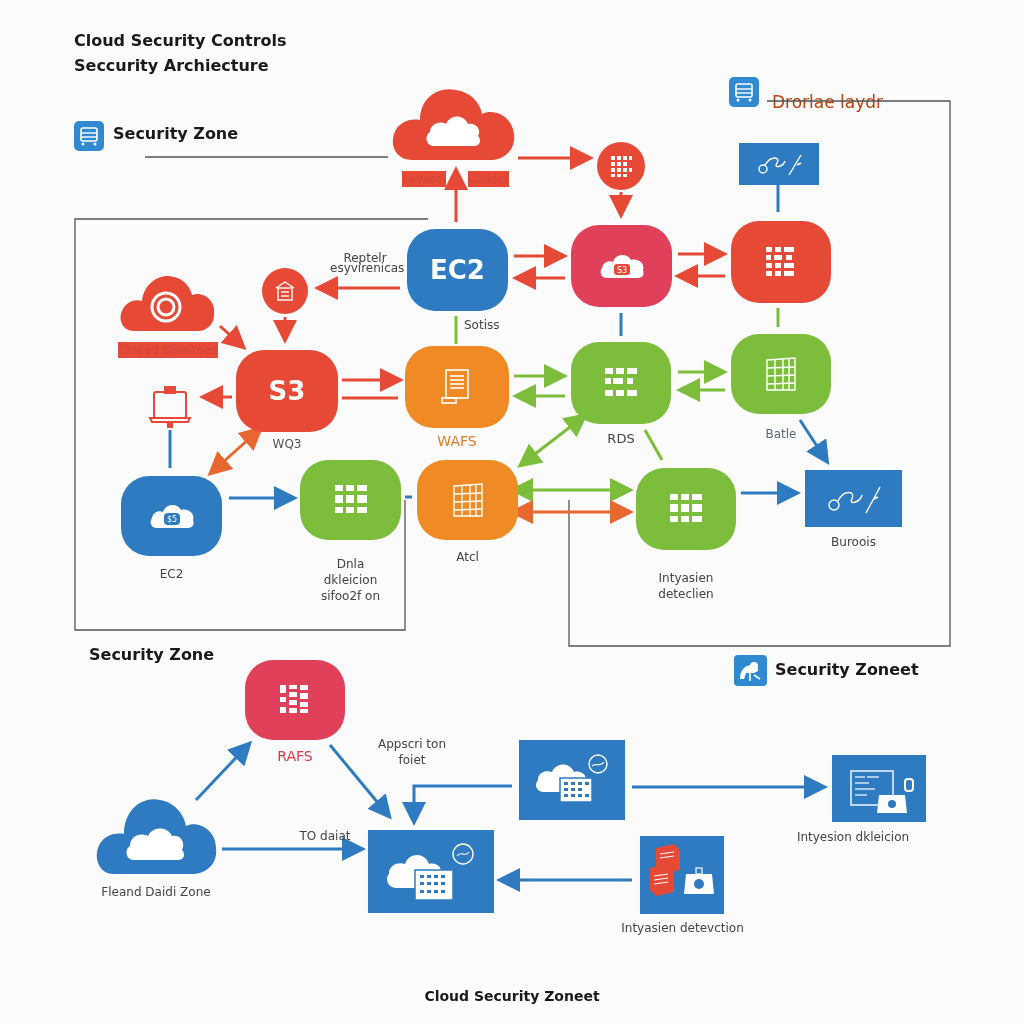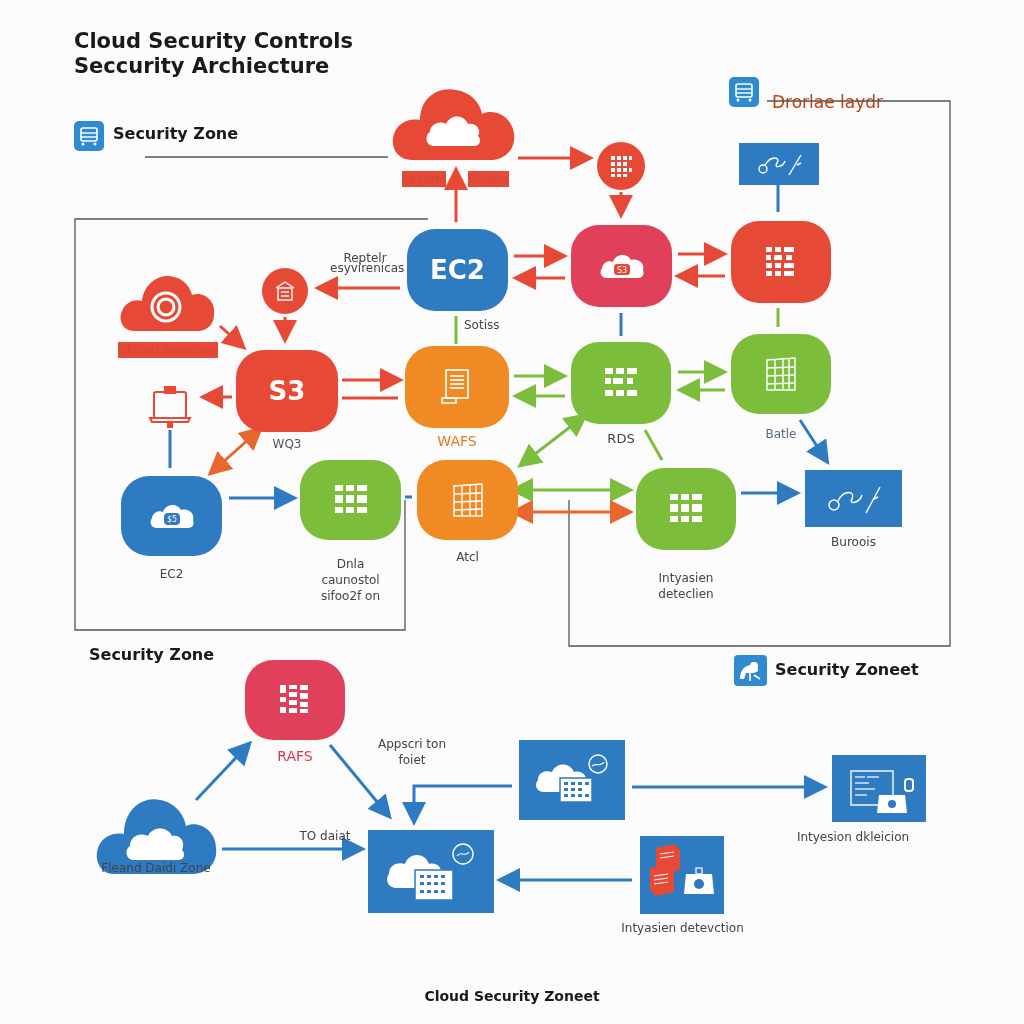--- a/index.html
+++ b/index.html
@@ -1,18 +1,18 @@
 <!DOCTYPE html>
 <html><head>
 <meta charset="utf-8">
 <style>
   html, body { margin:0; padding:0; background:#fbfbfb; }
   body { width:1024px; height:1024px; position:relative; overflow:hidden; font-family:"DejaVu Sans", sans-serif; }
   .abs { position:absolute; }
-  .title { font-family:"DejaVu Sans", sans-serif; font-weight:bold; color:#1a1a1a; font-size:21px; line-height:26px; }
+  .title { font-family:"DejaVu Sans", sans-serif; font-weight:bold; color:#1a1a1a; font-size:16px; line-height:26px; }
   .zone-title { font-weight:bold; color:#1a1a1a; font-size:16px; }
   .node { position:absolute; border-radius:28px; display:flex; align-items:center; justify-content:center; color:#fff; }
   .node .big { font-size:26px; font-weight:bold; color:#fff; font-family:"DejaVu Sans", sans-serif; }
   .sq { position:absolute; display:flex; align-items:center; justify-content:center; }
   .lbl { position:absolute; font-size:12px; color:#444; text-align:center; line-height:16px; font-family:"DejaVu Sans", sans-serif; }
   .lbl.red { color:#d0473b; }
   .lbl.wafs { color:#e07b25; font-size:14px; }
   .lbl.rafs { color:#d83a4a; font-size:14px; }
   svg.lines { position:absolute; left:0; top:0; }
   .blue { background:#2f7bc2; }
@@ -296,21 +296,21 @@
         <rect x="2" y="12" width="8" height="8"></rect>
         <rect x="13" y="12" width="8" height="8"></rect>
         <rect x="24" y="12" width="10" height="8"></rect>
         <rect x="2" y="24" width="8" height="6"></rect>
         <rect x="13" y="24" width="8" height="6"></rect>
         <rect x="24" y="24" width="10" height="6"></rect>
       </g>
     </svg>
 </div>
 <div class="lbl" style="left:300px;top:556px;width:101px;">Dnla</div>
-<div class="lbl" style="left:300px;top:572px;width:101px;">caunostol</div>
+<div class="lbl" style="left:300px;top:572px;width:101px;">dkleicion</div>
 <div class="lbl" style="left:300px;top:588px;width:101px;">sifoo2f on</div>
 
 <div class="node orange" style="left:417px;top:460px;width:101px;height:80px;">
   <svg width="40" height="40" viewBox="0 0 40 40">
       <g fill="none" stroke="#fff" stroke-width="1.4">
         <path d="M6,6 L34,4 L34,36 L6,36 Z"></path>
         <line x1="6" y1="14" x2="34" y2="13"></line>
         <line x1="6" y1="22" x2="34" y2="21"></line>
         <line x1="6" y1="30" x2="34" y2="29"></line>
         <line x1="14" y1="6" x2="14" y2="36"></line>
@@ -423,21 +423,21 @@
   </svg>
 </div>
 <div class="lbl" style="left:783px;top:829px;width:140px;">Intyesion dkleicion</div>
 
 <div class="abs" style="left:94px;top:790px;width:124px;height:88px;">
   <svg width="124" height="88" viewBox="0 0 124 88">
     <path d="M20,84 C6,84 0,70 4,58 C8,46 20,42 30,44 C30,20 48,6 66,10 C80,12 90,24 92,36 C104,30 122,40 122,58 C124,74 112,84 98,84 Z" fill="#2f7bc2"></path>
     <path d="M40,70 C32,70 30,60 36,56 C36,46 46,42 54,46 C58,36 74,36 78,46 C86,44 92,52 88,60 C92,64 90,70 84,70 Z" fill="#fff"></path>
   </svg>
 </div>
-<div class="lbl" style="left:88px;top:860px;width:136px;">Fleand Daidi Zone</div>
+<div class="lbl" style="left:88px;top:884px;width:136px;">Fleand Daidi Zone</div>
 <div class="lbl" style="left:290px;top:828px;width:70px;">TO daiat</div>
 
 <div class="sq sqblue" style="left:368px;top:830px;width:126px;height:83px;">
   <svg width="96" height="64" viewBox="0 0 96 64">
     <path d="M14,48 C4,48 2,38 6,34 C6,24 16,22 22,24 C26,12 42,12 46,24 C54,22 60,28 58,36 L58,48 Z" fill="#fff"></path>
     <rect x="32" y="30" width="38" height="30" fill="#fff" stroke="#2f7bc2" stroke-width="1.5"></rect>
     <g fill="#2f7bc2">
         <rect x="37" y="35" width="4" height="3"></rect>
         <rect x="44" y="35" width="4" height="3"></rect>
         <rect x="51" y="35" width="4" height="3"></rect>

